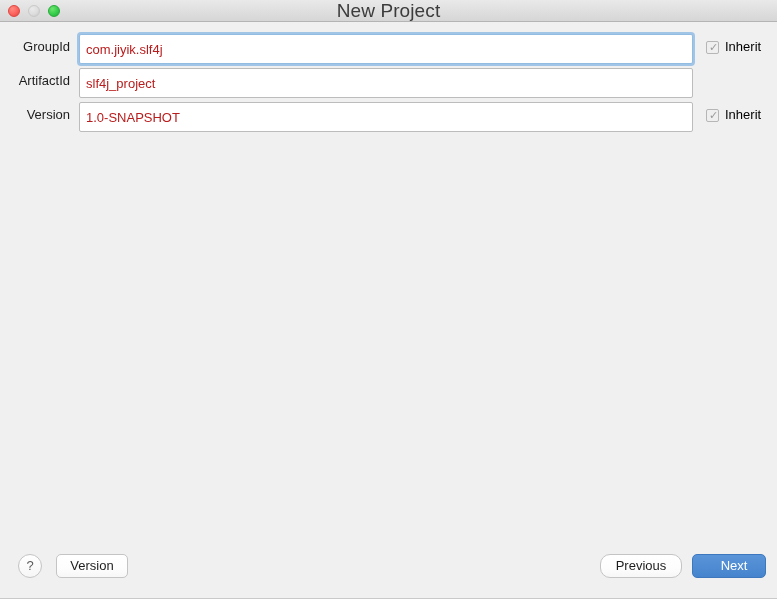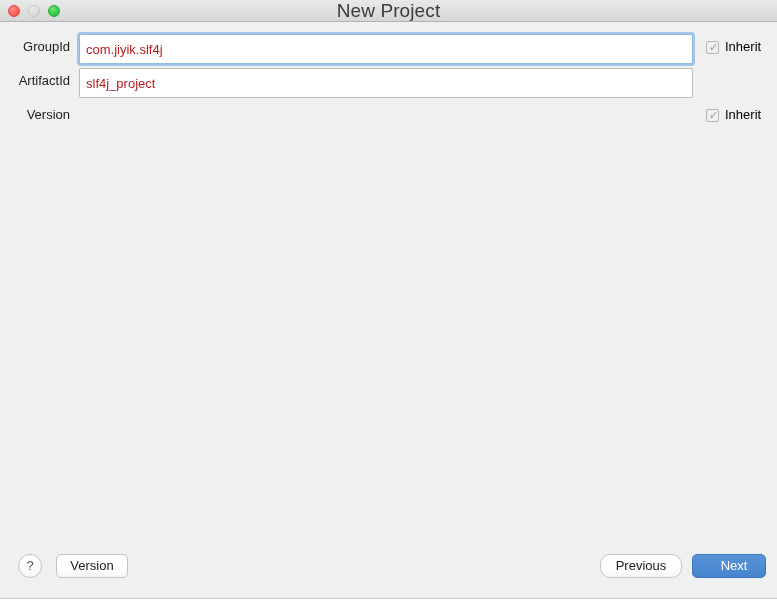--- a/index.html
+++ b/index.html
@@ -265,20 +265,21 @@
       </div>
     </div>
 
     <div class="form-row r1">
       <div class="field-label">ArtifactId</div>
       <input class="text-field" type="text" value="slf4j_project" style="">
     </div>
 
     <div class="form-row r2">
       <div class="field-label">Version</div>
+      <input class="text-field" type="text" value="1.0-SNAPSHOT" style="">
       <div class="inherit-group">
         <div class="checkbox">
             <span class="tick">✓</span>
           </div>
         <span class="inherit-label">Inherit</span>
       </div>
     </div>
 
   </div>
 

